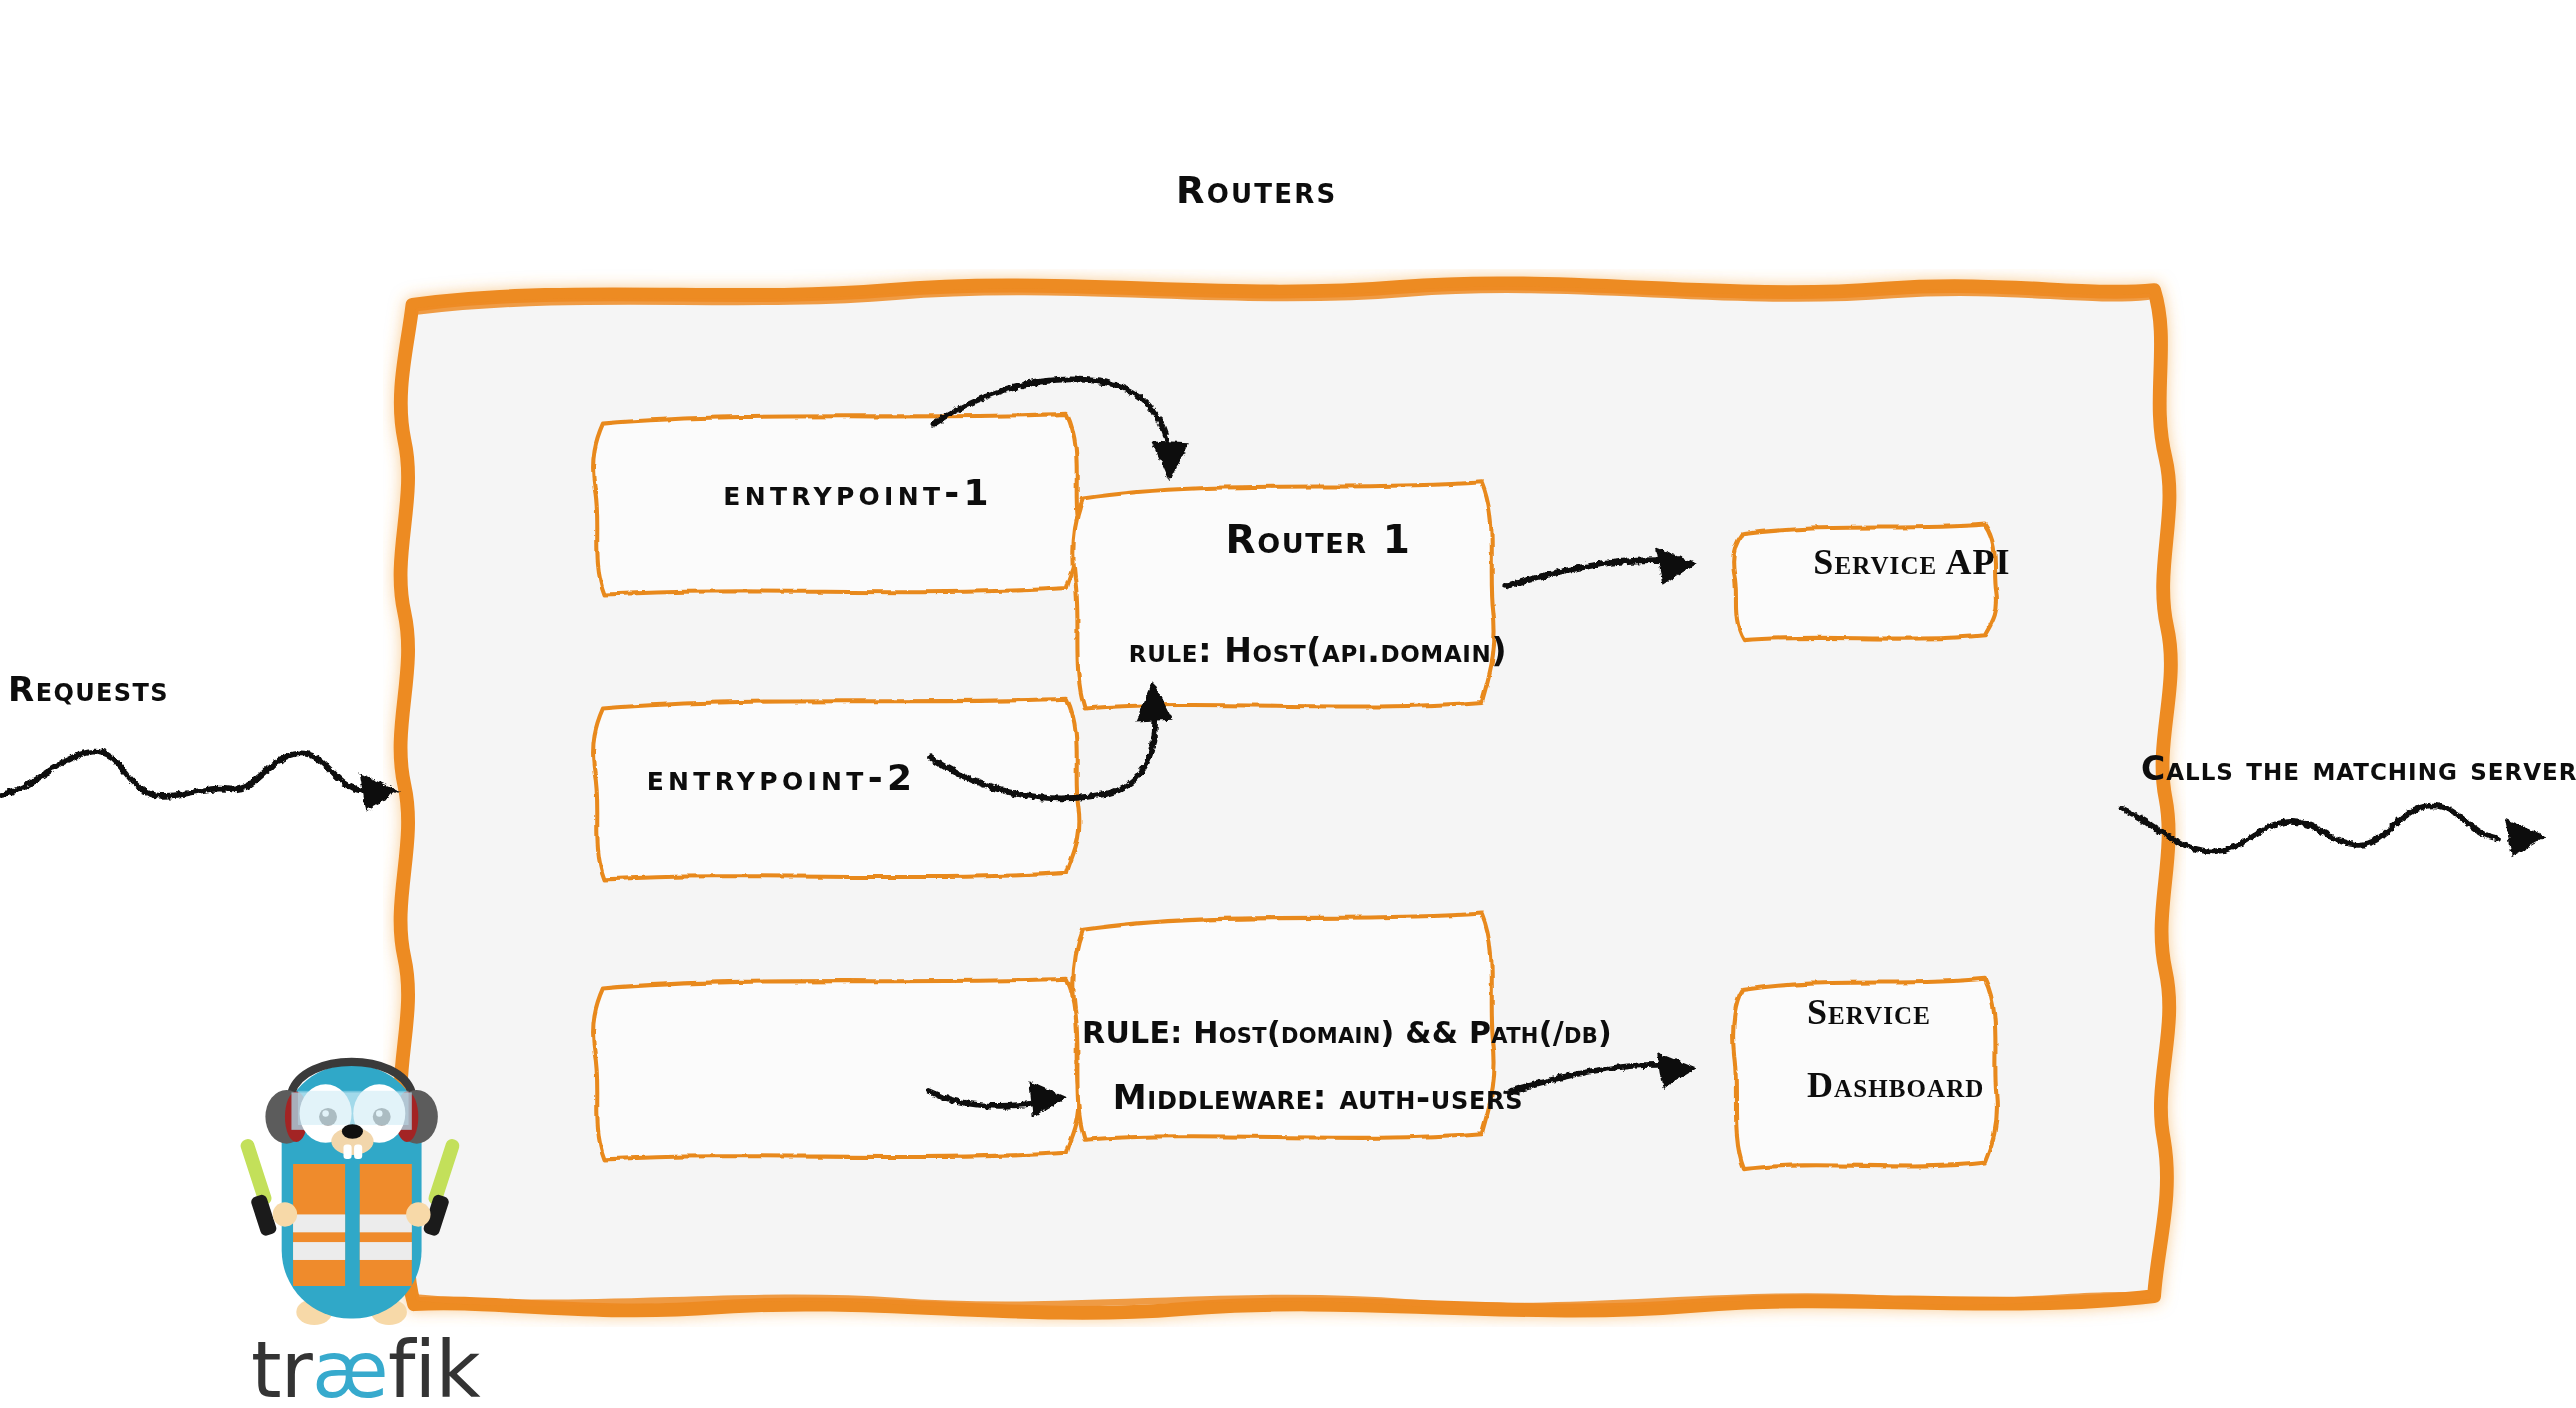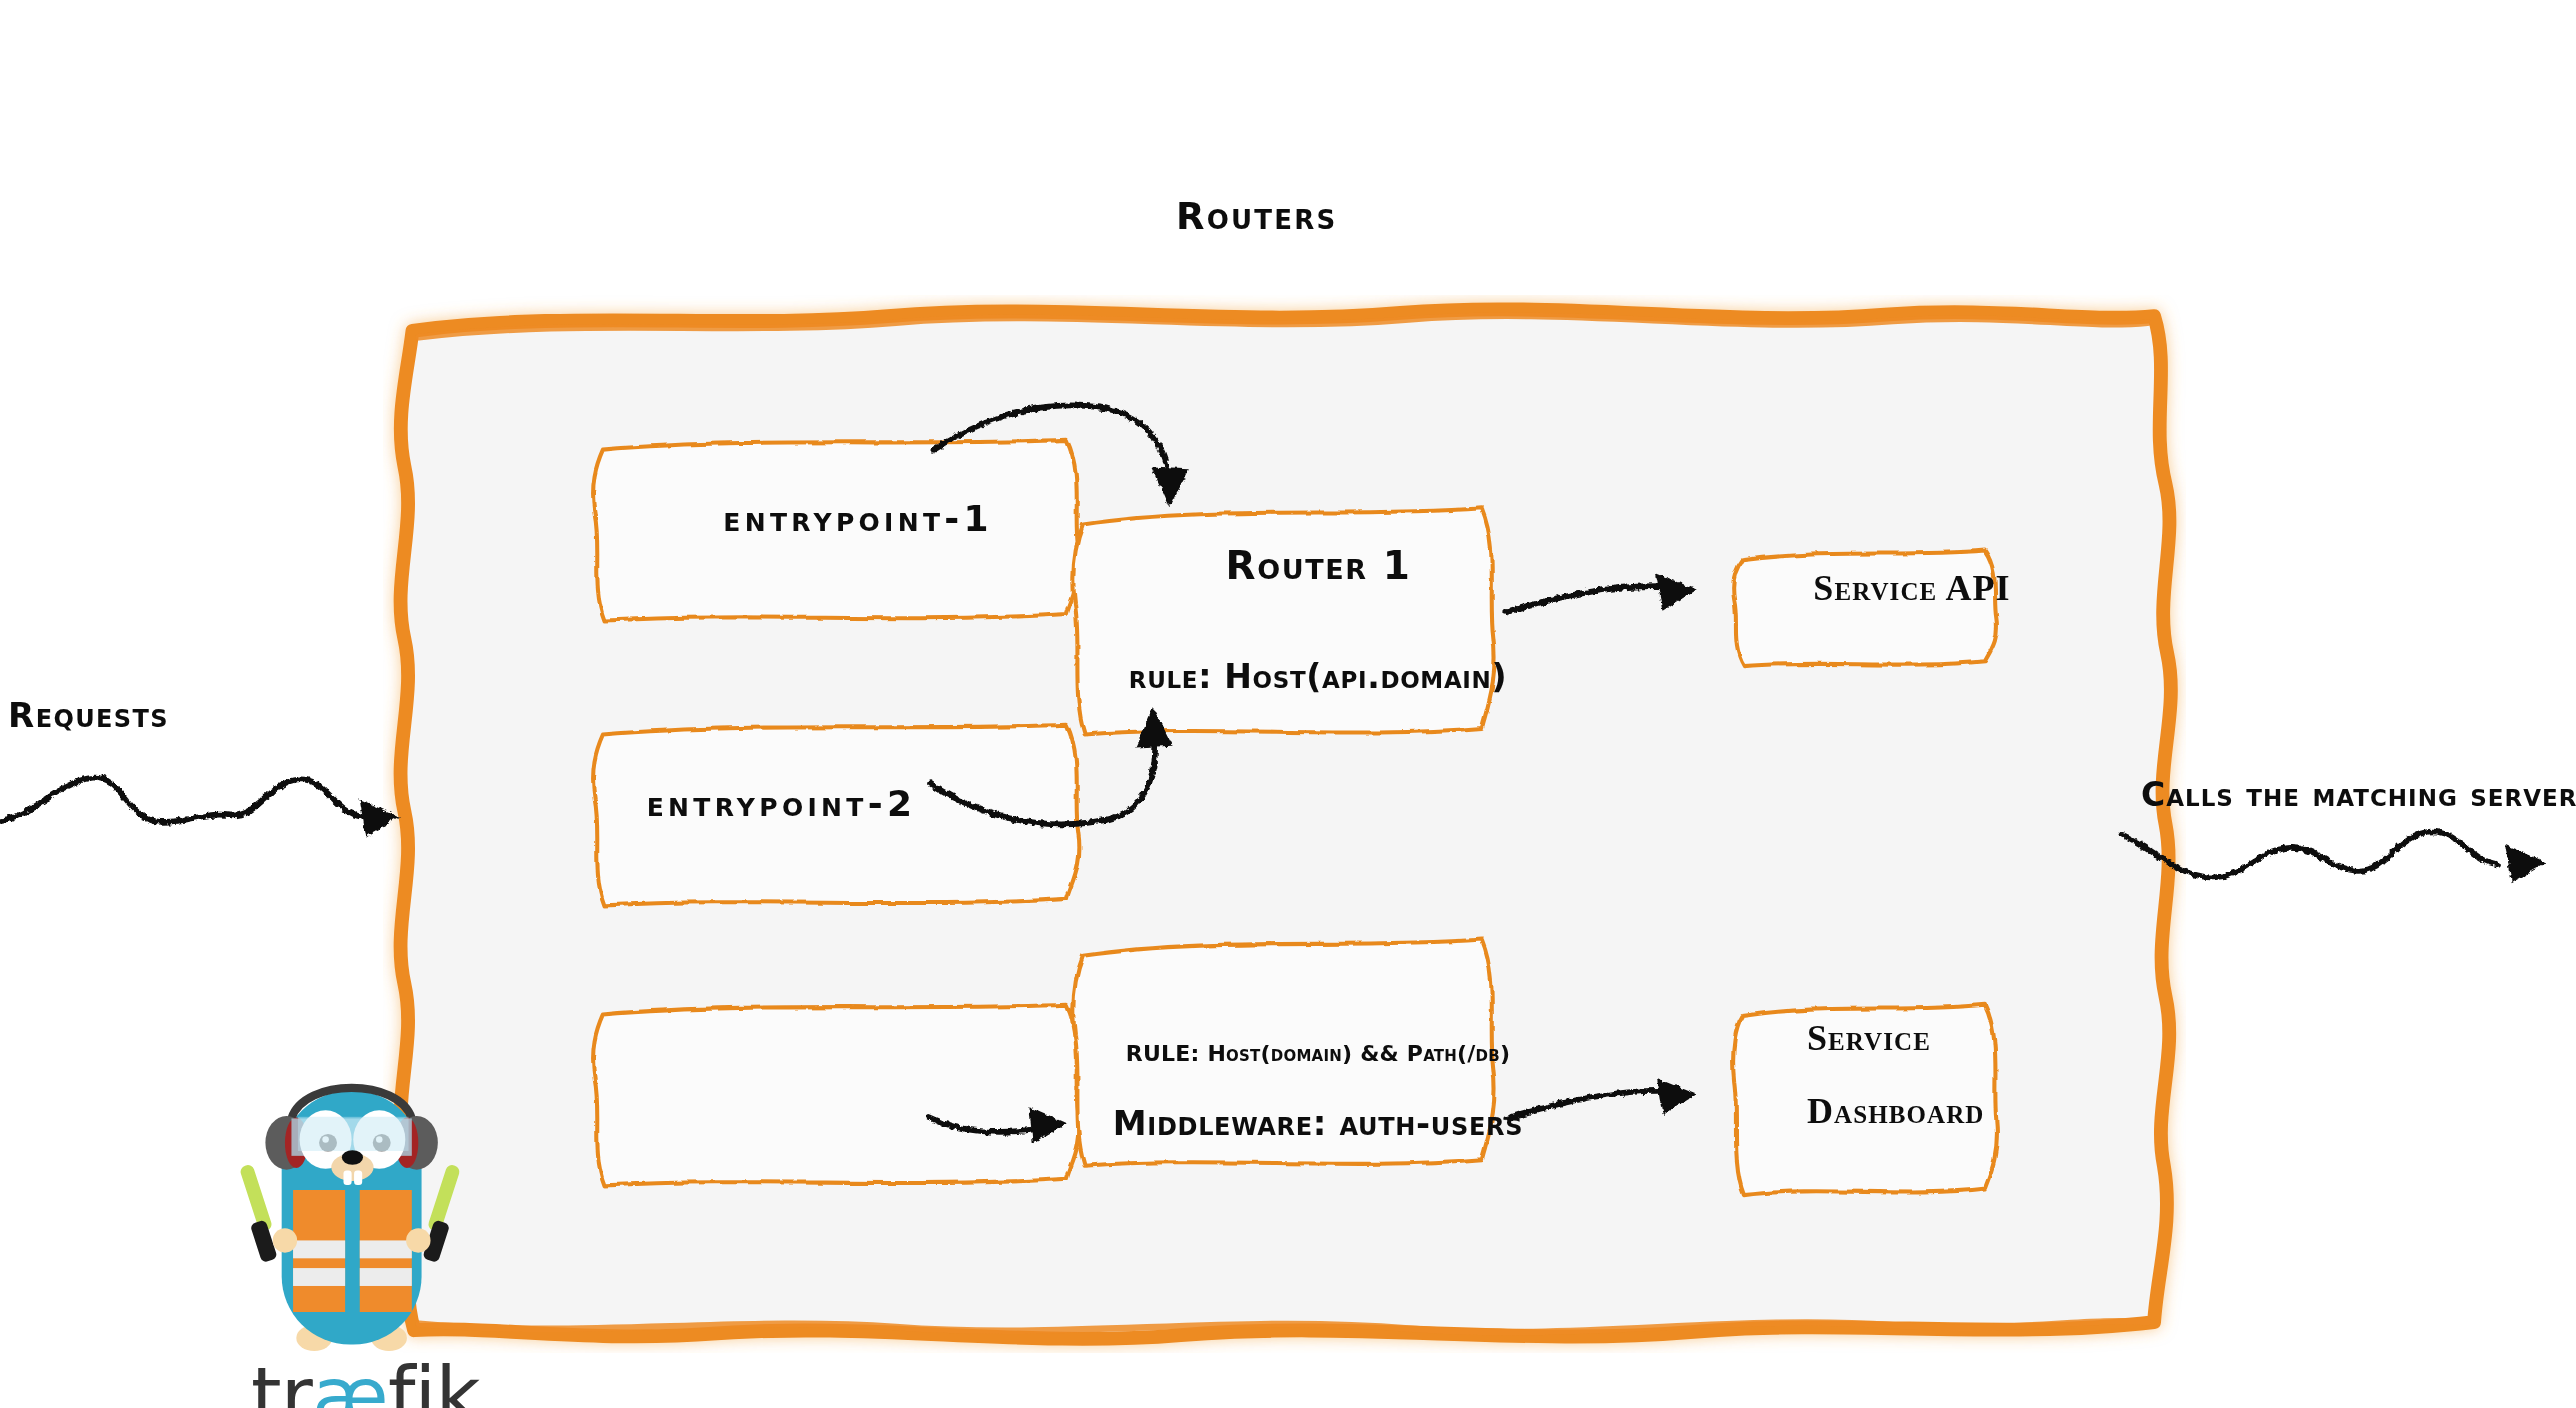--- a/index.html
+++ b/index.html
@@ -16,21 +16,21 @@
   .hand {
     font-family: "DejaVu Sans", sans-serif;
     font-variant: small-caps;
     font-weight: 600;
     color: #0d0d0d;
     letter-spacing: 0.02em;
     white-space: nowrap;
     -webkit-font-smoothing: antialiased;
   }
 
-  #canvas { position: absolute; inset: 0; margin-top: 26px; }
+  #canvas { position: absolute; inset: 0; }
   .abs { position: absolute; }
 
   
   #routers-title {
     left: 1176px; top: 169px;
     font-size: 37px;
     letter-spacing: 0.06em;
   }
 
   
@@ -39,21 +39,21 @@
     width: 1803px; height: 1058px;
     pointer-events: none;
   }
 
   
   .node-label { text-align: center; }
 
   .entry-label  { font-size: 36px; letter-spacing: 0.12em; font-weight: 600; }
   .router-title { font-size: 39px; letter-spacing: 0.04em; }
   .router-rule  { font-size: 33px; letter-spacing: 0.02em; }
-  .router-rule-sm { font-size: 22px; letter-spacing: 0.01em; }
+  .router-rule-sm { font-size: 30px; letter-spacing: 0.01em; }
   .router-mw    { font-size: 34px; letter-spacing: 0.02em; }
   .service-label{ font-size: 36px; letter-spacing: 0.03em; font-family: Liberation Serif, serif; }
 
   
   #entrypoint-1-label { left: 570px; top: 472px; width: 423px; text-align: right; }
   #entrypoint-2-label { left: 570px; top: 757px; width: 423px; }
   #entrypoint-3-label { left: 570px; top: 1035px; width: 423px; }
 
   
   #router-1-title { left: 1107px; top: 517px;  width: 423px; }

